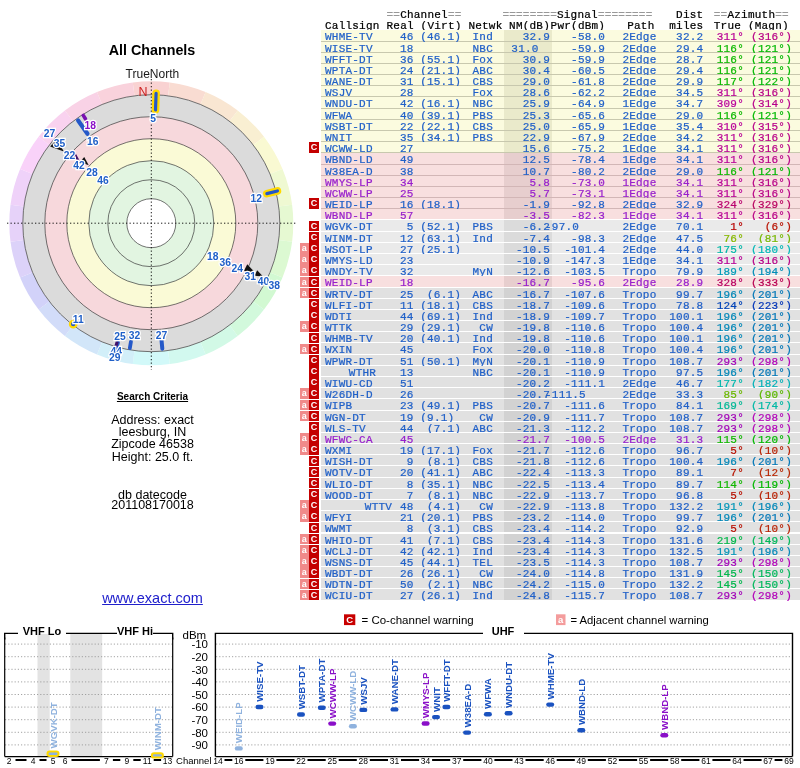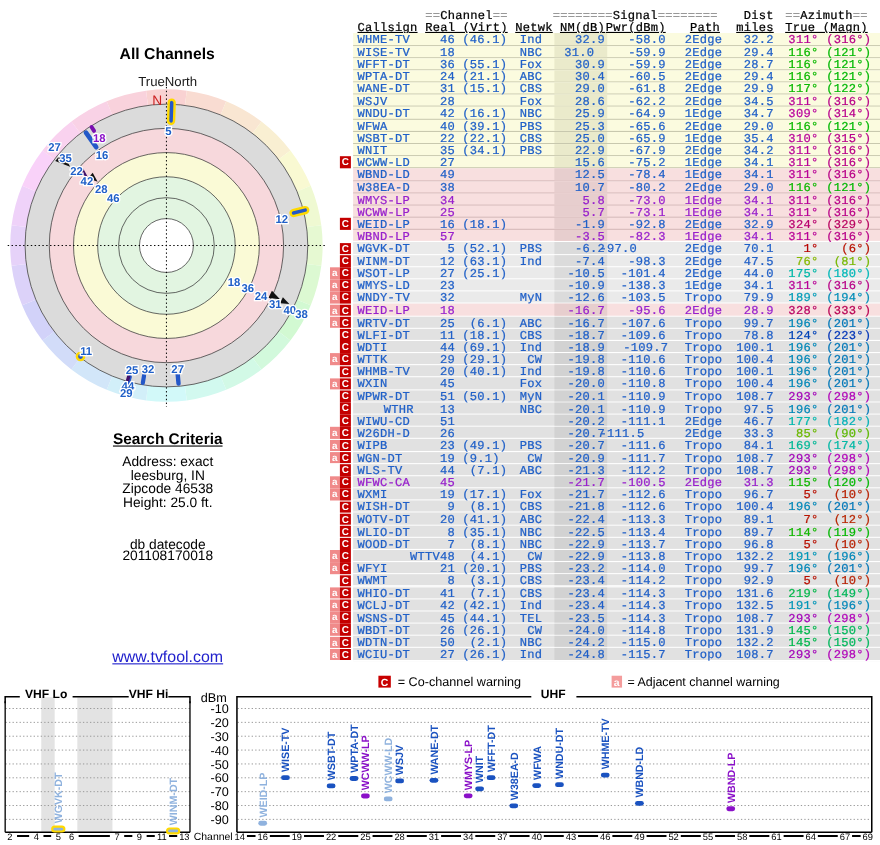--- a/index.html
+++ b/index.html
@@ -82,28 +82,28 @@
 <text x="116.3" y="299.8" font-size="10.3" font-weight="bold" fill="#2060C8" text-anchor="middle" stroke="#fff" stroke-width="2.4" paint-order="stroke">44</text>
 <text x="114.8" y="306.3" font-size="10.3" font-weight="bold" fill="#2060C8" text-anchor="middle" stroke="#fff" stroke-width="2.4" paint-order="stroke">29</text>
 <text x="212.8" y="204.8" font-size="10.3" font-weight="bold" fill="#2060C8" text-anchor="middle" stroke="#fff" stroke-width="2.4" paint-order="stroke">18</text>
 <text x="225.3" y="210.8" font-size="10.3" font-weight="bold" fill="#2060C8" text-anchor="middle" stroke="#fff" stroke-width="2.4" paint-order="stroke">36</text>
 <text x="237.3" y="217.3" font-size="10.3" font-weight="bold" fill="#2060C8" text-anchor="middle" stroke="#fff" stroke-width="2.4" paint-order="stroke">24</text>
 <text x="250.3" y="224.8" font-size="10.3" font-weight="bold" fill="#2060C8" text-anchor="middle" stroke="#fff" stroke-width="2.4" paint-order="stroke">31</text>
 <text x="263.5" y="230.3" font-size="10.3" font-weight="bold" fill="#2060C8" text-anchor="middle" stroke="#fff" stroke-width="2.4" paint-order="stroke">40</text>
 <text x="274.2" y="234.3" font-size="10.3" font-weight="bold" fill="#2060C8" text-anchor="middle" stroke="#fff" stroke-width="2.4" paint-order="stroke">38</text>
 <text x="90.3" y="74.3" font-size="10.3" font-weight="bold" fill="#8A10C8" text-anchor="middle" stroke="#fff" stroke-width="2.4" paint-order="stroke">18</text>
 </svg>
-<div class="sc" style="top:391px;font-weight:bold;text-decoration:underline;font-size:14px">Search Criteria</div>
+<div class="sc" style="top:391px;font-weight:bold;text-decoration:underline;font-size:10px">Search Criteria</div>
 <div class="sc" style="top:412.8px">Address: exact</div>
 <div class="sc" style="top:425.4px">leesburg, IN</div>
 <div class="sc" style="top:437.4px">Zipcode 46538</div>
 <div class="sc" style="top:450.2px">Height: 25.0 ft.</div>
 <div class="sc" style="top:487.6px">db datecode</div>
 <div class="sc" style="top:498.1px">201108170018</div>
-<div class="sc" style="top:589.8px;font-size:14.5px;color:#2020CC"><a style="color:#2020CC">www.tvfool.com</a></div>
+<div class="sc" style="top:589.8px;font-size:14.5px;color:#2020CC"><a style="color:#2020CC">www.exact.com</a></div>
 <style>.sc a{text-decoration:underline}</style>
 <div class="r" style="top:8.04px">
     <span class="s" style="left:65.5px;color:#999">==<b style="font-weight:normal;color:#000">Channel</b>==</span>
     <span class="s" style="left:181.4px;color:#999">========<b style="font-weight:normal;color:#000">Signal</b>========</span>
     <span class="s" style="left:334px;width:48.4px;text-align:right;color:#000">Dist</span>
     <span class="s" style="left:392.8px;color:#999">==<b style="font-weight:normal;color:#000">Azimuth</b>==</span>
   </div>
 <div class="r" style="top:19.22px">
     <span class="s u" style="left:4px;color:#000">Callsign</span>
     <span class="s u" style="left:65.5px;color:#000">Real (Virt)</span>
@@ -125,21 +125,21 @@
     <span class="s" style="left:301.4px;width:45px;text-align:left;color:#2060C8">2Edge</span>
     <span class="s" style="left:334.0px;width:48.4px;text-align:right;color:#2060C8">32.2</span>
     <span class="s" style="left:374.0px;width:49.0px;text-align:right;color:hsl(311,100%,36%)">311°</span>
     <span class="s" style="left:414.0px;width:57.0px;text-align:right;color:hsl(316,100%,36%)">(316°)</span>
   </div>
 <div class="r" style="top:41.58px;background:#FBFBDF;border-bottom:1px solid #C8C8AE">
     <span class="st" style="background:#EAEACB"></span>
     <span class="s" style="left:4.0px;width:75px;text-align:left;color:#2060C8">WISE-TV</span>
     <span class="s" style="left:62.1px;width:30.5px;text-align:right;color:#2060C8">18</span>
     <span class="s" style="left:145.0px;width:27.0px;text-align:right;color:#2060C8">NBC</span>
-    <span class="s" style="left:192px;width:50.0px;text-align:left;color:#2060C8">31.0</span>
+    <span class="s" style="left:179.0px;width:50.0px;text-align:center;color:#2060C8">31.0</span>
     <span class="s" style="left:224.0px;width:60.2px;text-align:right;color:#2060C8">-59.9</span>
     <span class="s" style="left:301.4px;width:45px;text-align:left;color:#2060C8">2Edge</span>
     <span class="s" style="left:334.0px;width:48.4px;text-align:right;color:#2060C8">29.4</span>
     <span class="s" style="left:374.0px;width:49.0px;text-align:right;color:hsl(116,100%,36%)">116°</span>
     <span class="s" style="left:414.0px;width:57.0px;text-align:right;color:hsl(121,100%,36%)">(121°)</span>
   </div>
 <div class="r" style="top:52.76px;background:#FBFBDF;border-bottom:1px solid #C8C8AE">
     <span class="st" style="background:#EAEACB"></span>
     <span class="s" style="left:4.0px;width:75px;text-align:left;color:#2060C8">WFFT-DT</span>
     <span class="s" style="left:62.1px;width:30.5px;text-align:right;color:#2060C8">36</span>
@@ -364,21 +364,21 @@
     <span class="s" style="left:374.0px;width:49.0px;text-align:right;color:hsl(175,100%,36%)">175°</span>
     <span class="s" style="left:414.0px;width:57.0px;text-align:right;color:hsl(180,100%,36%)">(180°)</span>
   </div>
 <div class="r" style="top:254.00px;background:#EAEAEA;border-bottom:1px solid #FFFFFF">
     <span class="st" style="background:#DBDBDB"></span>
     <span class="wa">a</span>
     <span class="wc">C</span>
     <span class="s" style="left:4.0px;width:75px;text-align:left;color:#2060C8">WMYS-LD</span>
     <span class="s" style="left:62.1px;width:30.5px;text-align:right;color:#2060C8">23</span>
     <span class="s" style="left:179.0px;width:50.0px;text-align:right;color:#2060C8">-10.9</span>
-    <span class="s" style="left:224.0px;width:60.2px;text-align:right;color:#2060C8">-138.3</span>
+    <span class="s" style="left:224.0px;width:60.2px;text-align:right;color:#2060C8">-147.3</span>
     <span class="s" style="left:301.4px;width:45px;text-align:left;color:#2060C8">1Edge</span>
     <span class="s" style="left:334.0px;width:48.4px;text-align:right;color:#2060C8">34.1</span>
     <span class="s" style="left:374.0px;width:49.0px;text-align:right;color:hsl(311,100%,36%)">311°</span>
     <span class="s" style="left:414.0px;width:57.0px;text-align:right;color:hsl(316,100%,36%)">(316°)</span>
   </div>
 <div class="r" style="top:265.18px;background:#EAEAEA;border-bottom:1px solid #FFFFFF">
     <span class="st" style="background:#DBDBDB"></span>
     <span class="wa">a</span>
     <span class="wc">C</span>
     <span class="s" style="left:4.0px;width:75px;text-align:left;color:#2060C8">WNDY-TV</span>
@@ -434,21 +434,21 @@
     <span class="s" style="left:414.0px;width:57.0px;text-align:right;color:hsl(223,100%,36%)">(223°)</span>
   </div>
 <div class="r" style="top:309.90px;background:#E1E1E1;border-bottom:1px solid #FFFFFF">
     <span class="st" style="background:#D2D2D2"></span>
     <span class="wc">C</span>
     <span class="s" style="left:4.0px;width:75px;text-align:left;color:#2060C8">WDTI</span>
     <span class="s" style="left:62.1px;width:30.5px;text-align:right;color:#2060C8">44</span>
     <span class="s" style="left:92.6px;width:47.5px;text-align:right;color:#2060C8">(69.1)</span>
     <span class="s" style="left:145.0px;width:27.0px;text-align:right;color:#2060C8">Ind</span>
     <span class="s" style="left:179.0px;width:50.0px;text-align:right;color:#2060C8">-18.9</span>
-    <span class="s" style="left:236px;width:60.2px;text-align:center;color:#2060C8">-109.7</span>
+    <span class="s" style="left:224.0px;width:60.2px;text-align:right;color:#2060C8">-109.7</span>
     <span class="s" style="left:301.4px;width:45px;text-align:left;color:#2060C8">Tropo</span>
     <span class="s" style="left:334.0px;width:48.4px;text-align:right;color:#2060C8">100.1</span>
     <span class="s" style="left:374.0px;width:49.0px;text-align:right;color:hsl(196,100%,36%)">196°</span>
     <span class="s" style="left:414.0px;width:57.0px;text-align:right;color:hsl(201,100%,36%)">(201°)</span>
   </div>
 <div class="r" style="top:321.08px;background:#E1E1E1;border-bottom:1px solid #FFFFFF">
     <span class="st" style="background:#D2D2D2"></span>
     <span class="wa">a</span>
     <span class="wc">C</span>
     <span class="s" style="left:4.0px;width:75px;text-align:left;color:#2060C8">WTTK</span>
@@ -667,21 +667,21 @@
     <span class="s" style="left:224.0px;width:60.2px;text-align:right;color:#2060C8">-113.7</span>
     <span class="s" style="left:301.4px;width:45px;text-align:left;color:#2060C8">Tropo</span>
     <span class="s" style="left:334.0px;width:48.4px;text-align:right;color:#2060C8">96.8</span>
     <span class="s" style="left:374.0px;width:49.0px;text-align:right;color:hsl(5,100%,36%)">5°</span>
     <span class="s" style="left:414.0px;width:57.0px;text-align:right;color:hsl(10,100%,36%)">(10°)</span>
   </div>
 <div class="r" style="top:499.96px;background:#E1E1E1;border-bottom:1px solid #FFFFFF">
     <span class="st" style="background:#D2D2D2"></span>
     <span class="wa">a</span>
     <span class="wc">C</span>
-    <span class="s" style="left:4.0px;width:75px;text-align:right;color:#2060C8">WTTV</span>
+    <span class="s" style="left:20px;width:75px;text-align:center;color:#2060C8">WTTV</span>
     <span class="s" style="left:62.1px;width:30.5px;text-align:right;color:#2060C8">48</span>
     <span class="s" style="left:92.6px;width:47.5px;text-align:right;color:#2060C8">(4.1)</span>
     <span class="s" style="left:145.0px;width:27.0px;text-align:right;color:#2060C8">CW</span>
     <span class="s" style="left:179.0px;width:50.0px;text-align:right;color:#2060C8">-22.9</span>
     <span class="s" style="left:224.0px;width:60.2px;text-align:right;color:#2060C8">-113.8</span>
     <span class="s" style="left:301.4px;width:45px;text-align:left;color:#2060C8">Tropo</span>
     <span class="s" style="left:334.0px;width:48.4px;text-align:right;color:#2060C8">132.2</span>
     <span class="s" style="left:374.0px;width:49.0px;text-align:right;color:hsl(191,100%,36%)">191°</span>
     <span class="s" style="left:414.0px;width:57.0px;text-align:right;color:hsl(196,100%,36%)">(196°)</span>
   </div>

